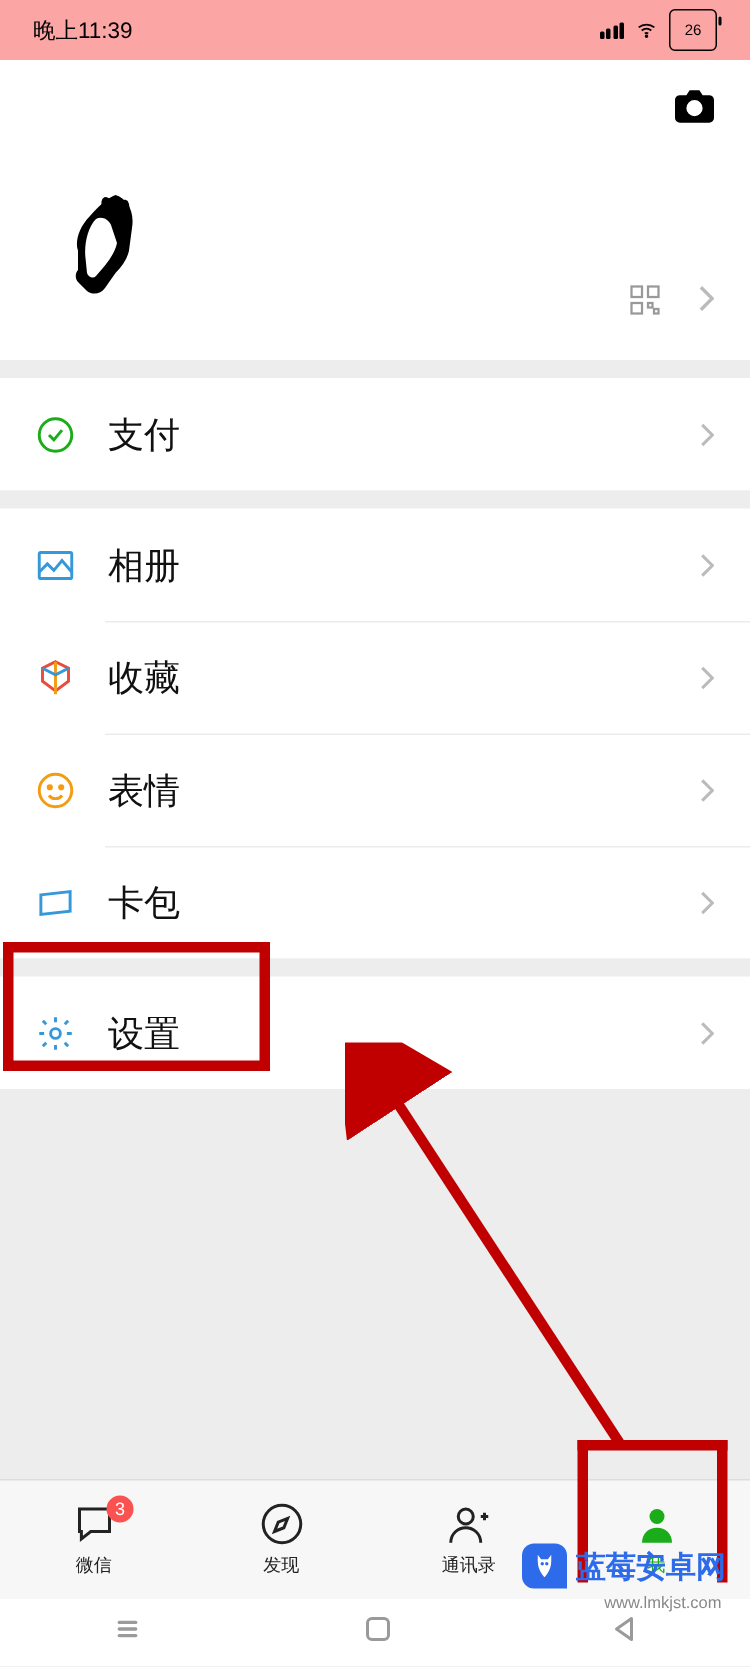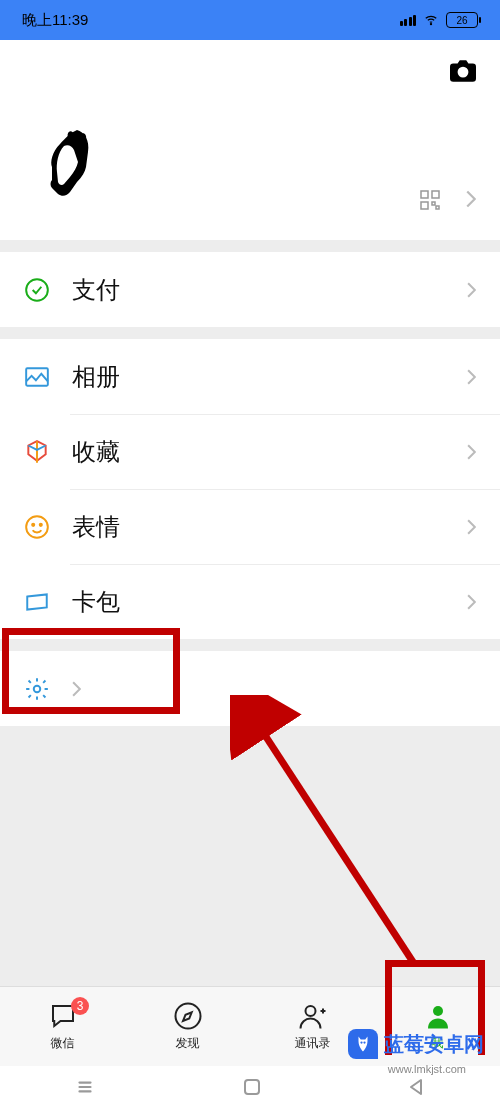--- a/index.html
+++ b/index.html
@@ -1,25 +1,25 @@
 <!DOCTYPE html>
 <html><head>
   <meta charset="utf-8">
   <style>
     * { margin: 0; padding: 0; box-sizing: border-box; }
     body { width: 500px; height: 1111px; background: #ededed; font-family: -apple-system, "Helvetica Neue", sans-serif; position: relative; overflow: hidden; }
 
-    .status-bar { height: 40px; background: #3b82f6; display: flex; justify-content: space-between; align-items: center; padding: 0 22px; font-size: 15px; font-weight: 500; }
+    .status-bar { height: 40px; background: #fca5a5; display: flex; justify-content: space-between; align-items: center; padding: 0 22px; font-size: 15px; font-weight: 500; }
     .status-time { color: #000; }
     .status-right { display: flex; align-items: center; gap: 6px; }
     .signal { display: inline-flex; align-items: flex-end; gap: 1.5px; }
     .signal span { width: 3px; background: #000; display: inline-block; border-radius: 1px; }
     .signal span:nth-child(1){height:5px} .signal span:nth-child(2){height:7px} .signal span:nth-child(3){height:9px} .signal span:nth-child(4){height:11px}
     .wifi-ico { width: 18px; height: 14px; }
-    .battery { border: 1.5px solid #000; border-radius: 4px; width: 32px; height: 16px; position: relative; display: inline-flex; align-items: center; justify-content: center; font-size: 10px; }
+    .battery { border: 1.5px solid #000; border-radius: 4px; width: 32px; height: 28px; position: relative; display: inline-flex; align-items: center; justify-content: center; font-size: 10px; }
     .battery::after { content:""; position:absolute; right:-4px; top:4px; width:2px; height:6px; background:#000; border-radius:1px; }
 
     .header { background: #fff; height: 200px; position: relative; padding: 20px; }
     .camera-btn { position: absolute; top: 20px; right: 24px; }
     .avatar-block { position: absolute; left: 22px; top: 82px; width: 90px; height: 90px; border-radius: 8px; overflow: hidden; }
     .qr-btn { position: absolute; right: 60px; top: 150px; color: #999; }
     .head-chevron { position: absolute; right: 24px; top: 150px; color: #bbb; }
 
     .gap-sm { height: 12px; background: #ededed; }
     .gap-md { height: 12px; background: #ededed; }
@@ -42,21 +42,21 @@
     .navbar .nav-shape { color: #9a9a9a; }
 
     .hl-box { position: absolute; border: 7px solid #c00000; pointer-events: none; z-index: 50; }
     .hl-settings { left: 2px; top: 628px; width: 178px; height: 86px; }
     .hl-tab { left: 385px; top: 960px; width: 100px; height: 95px; border-bottom: none; }
     .arrow { position: absolute; z-index: 49; pointer-events: none; }
 
     .watermark { position: absolute; right: 16px; bottom: 52px; display: flex; align-items: center; gap: 6px; z-index: 60; }
     .wm-badge { background: #2d6bea; width: 30px; height: 30px; border-radius: 8px 8px 0 8px; display: flex; align-items: center; justify-content: center; }
     .wm-text { font-family: "STKaiti","KaiTi",serif; font-size: 20px; color: #2d6bea; font-weight: 600; }
-    .wm-url { position: absolute; right: 34px; bottom: 36px; font-size: 11px; color: #888; z-index: 60; }
+    .wm-url { position: absolute; right: 19px; bottom: 36px; font-size: 11px; color: #888; z-index: 60; }
   </style>
 </head>
 <body>
 
 <div class="status-bar">
   <span class="status-time">晚上11:39</span>
   <span class="status-right">
     <span class="signal">
         <span></span>
         <span></span>
@@ -169,20 +169,21 @@
 </div>
 
 <div class="gap-md"></div>
 
 <div class="list">
   <div class="list-item">
     <svg class="list-icon" viewBox="0 0 24 24" fill="none" stroke="#3498db" stroke-width="1.8">
         <circle cx="12" cy="12" r="3"></circle>
         <path d="M12 2v3M12 19v3M4.2 4.2l2.1 2.1M17.7 17.7l2.1 2.1M2 12h3M19 12h3M4.2 19.8l2.1-2.1M17.7 6.3l2.1-2.1"></path>
       </svg>
+    <span class="list-label">设置</span>
     <svg class="chevron" width="9" height="16" viewBox="0 0 8 14" fill="none" stroke="#bbb" stroke-width="1.8">
         <path d="M1 1l6 6-6 6"></path>
       </svg>
   </div>
 </div>
 
 <div class="tabbar">
   <div class="tab">
     <svg class="tab-ico" viewBox="0 0 24 24" fill="none" stroke="#222" stroke-width="1.6">
         <path d="M4 4h16v12H10l-5 4v-4H4z"></path>

